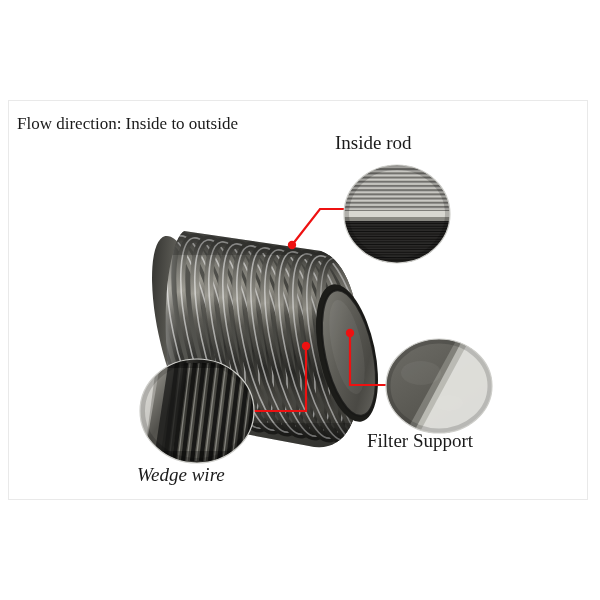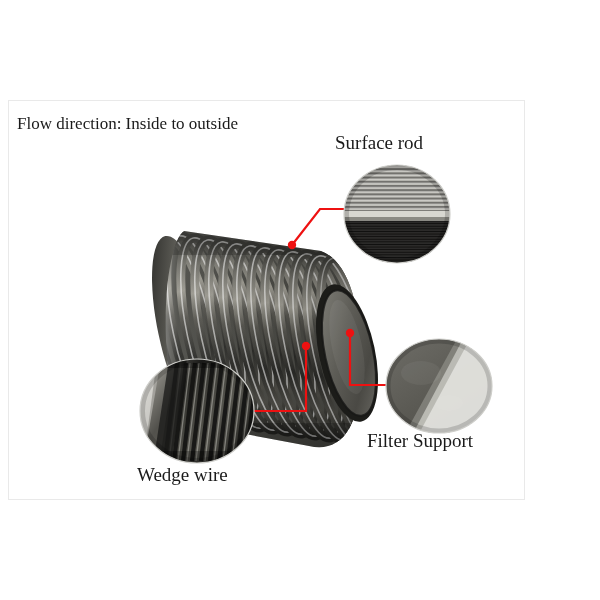--- a/index.html
+++ b/index.html
@@ -18,21 +18,21 @@
     position: absolute;
     left: 0; top: 0;
     width: 600px; height: 600px;
     background: #ffffff;
   }
   
   #frame {
     position: absolute;
     left: 8px;
     top: 100px;
-    width: 517px;
+    width: 580px;
     height: 400px;
     background: #ffffff;
     border: 1px solid #e9e9e9;
     box-sizing: border-box;
     overflow: hidden;
   }
   #art {
     position: absolute;
     left: 0; top: 0;
     width: 580px;
@@ -57,32 +57,33 @@
   }
   #label-filter-surface {
     left: 358px;
     top: 330px;
     font-size: 19px;
   }
   #label-wedge-wire {
     left: 128px;
     top: 364px;
     font-size: 19px;
+    font-style: italic;
   }
 </style>
 </head>
 <body>
 
 <div id="stage">
 
   <div id="frame">
 
     <div class="lbl" id="title-label">Flow direction: Inside to outside</div>
 
-    <div class="lbl" id="label-support-rod">Surface rod</div>
+    <div class="lbl" id="label-support-rod">Inside rod</div>
 
     <div class="lbl" id="label-filter-surface">Filter Support</div>
 
     <div class="lbl" id="label-wedge-wire">Wedge wire</div>
 
     <svg id="art" viewBox="0 0 580 400">
       <defs>
 
         <linearGradient id="bandGrad" x1="0" y1="0" x2="0" y2="1">
           <stop offset="0%" stop-color="#3a3a36"></stop>

